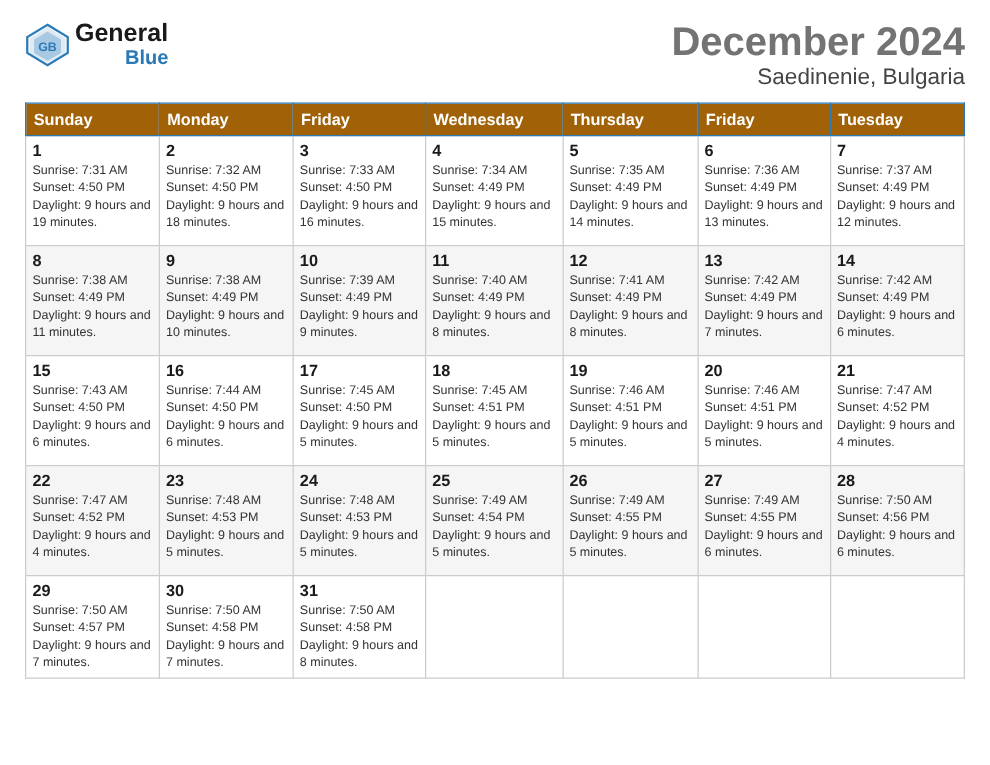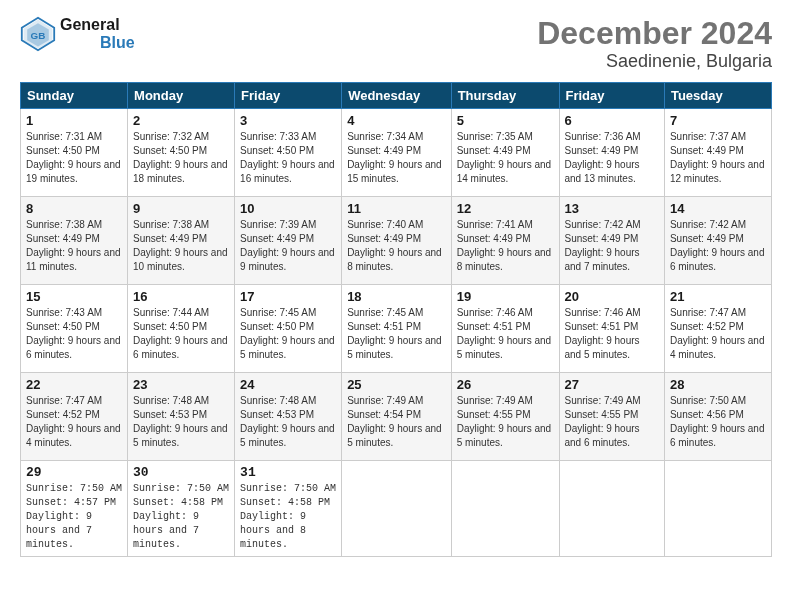--- a/index.html
+++ b/index.html
@@ -43,21 +43,21 @@
     .location {
       font-size: 18px;
       color: #444;
     }
     .calendar {
       width: 100%;
       border-collapse: collapse;
       font-size: 10.5px;
     }
     .calendar th {
-      background: #0c4a6e;
+      background: #a16207;
       color: #fff;
       text-align: left;
       padding: 5px 6px;
       font-size: 13px;
       font-weight: bold;
       border: 1px solid #2a7ab8;
     }
     .calendar td {
       border: 1px solid #ccc;
       vertical-align: top;
@@ -79,37 +79,36 @@
     .day-info {
       color: #333;
       font-size: 10px;
       line-height: 1.4;
     }
     .empty-cell {
       background: #fff !important;
     }
     .last-row td {
       height: 72px;
-      font-family: Liberation Mono, monospace;
     }
   </style>
 </head>
 <body>
 
 <div class="page">
   <div class="header">
     <div class="logo">
       <svg class="logo-icon" viewBox="0 0 40 40">
         <polygon points="20,4 36,14 36,28 20,36 4,28 4,14" fill="#2a7ab8" opacity="0.15"></polygon>
         <polygon points="20,2 38,13 38,27 20,38 2,27 2,13" fill="none" stroke="#2a7ab8" stroke-width="2"></polygon>
         <polygon points="20,8 32,15 32,27 20,34 8,27 8,15" fill="#2a7ab8" opacity="0.3"></polygon>
         <text x="20" y="25" text-anchor="middle" font-size="11" font-weight="bold" fill="#2a7ab8" font-family="Arial">GB</text>
       </svg>
       <div>
-        <div style="font-size:16px;font-weight:bold;color:#1a1a1a;line-height:1.1;">
+        <div style="font-size:20px;font-weight:bold;color:#1a1a1a;line-height:1.1;">
           <span style="color:#1a1a1a;">General</span>
         </div>
         <div style="font-size:16px;font-weight:bold;color:#2a7ab8;line-height:1.1;margin-left:40px;">Blue</div>
       </div>
     </div>
     <div class="title-block">
       <div class="month-title">December 2024</div>
       <div class="location">Saedinenie, Bulgaria</div>
     </div>
   </div>

